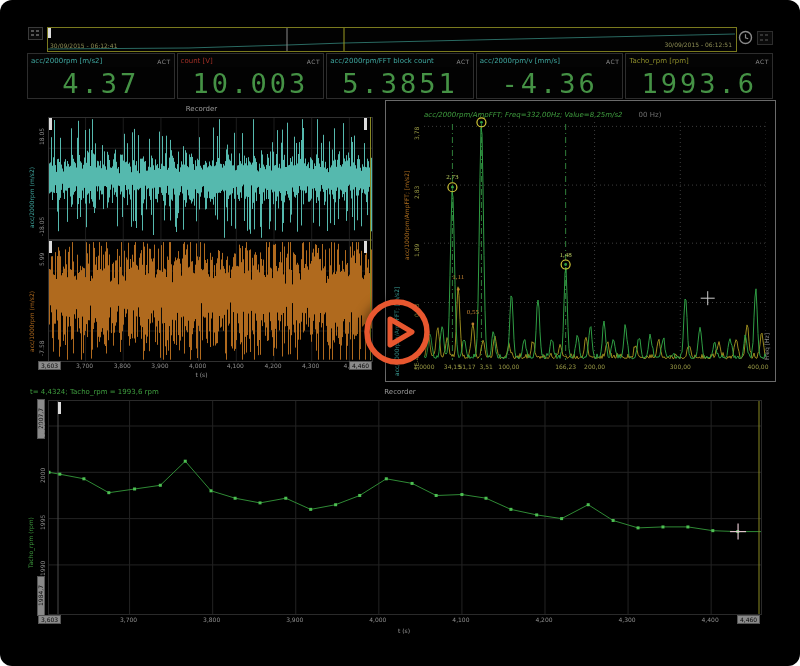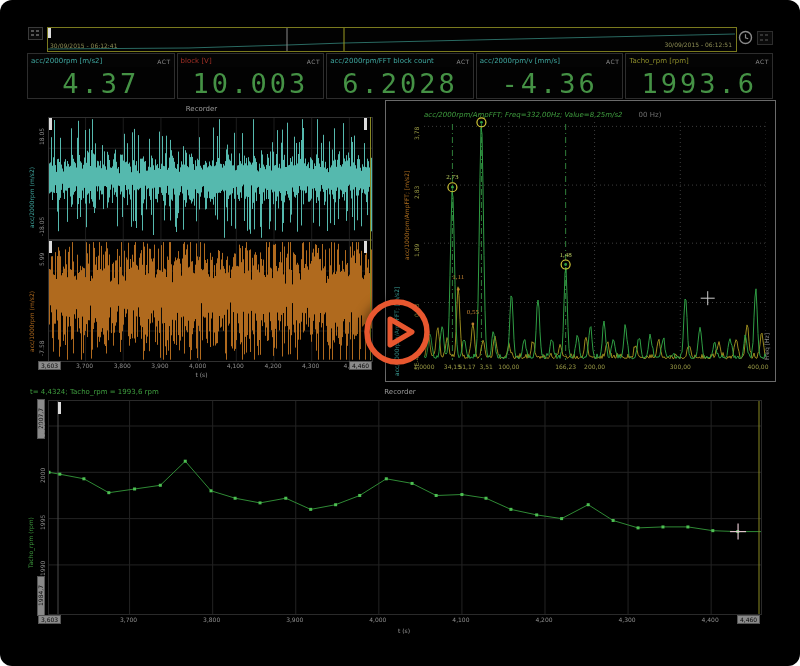--- a/index.html
+++ b/index.html
@@ -78,31 +78,31 @@
   <div id="displays" class="abs" style="left:27px;top:53px;width:746px;height:46px;">
         <div class="display">
           <div class="hdr">
             <span class="nm" style="color: rgb(63, 168, 160);">acc/2000rpm [m/s2]</span>
             <span class="act">ACT</span>
           </div>
           <div class="val">4.37</div>
         </div>
         <div class="display">
           <div class="hdr">
-            <span class="nm" style="color: rgb(162, 48, 38);">block [V]</span>
+            <span class="nm" style="color: rgb(162, 48, 38);">count [V]</span>
             <span class="act">ACT</span>
           </div>
           <div class="val">10.003</div>
         </div>
         <div class="display">
           <div class="hdr">
             <span class="nm" style="color: rgb(63, 168, 160);">acc/2000rpm/FFT block count</span>
             <span class="act">ACT</span>
           </div>
-          <div class="val">6.2028</div>
+          <div class="val">5.3851</div>
         </div>
         <div class="display">
           <div class="hdr">
             <span class="nm" style="color: rgb(63, 168, 160);">acc/2000rpm/v [mm/s]</span>
             <span class="act">ACT</span>
           </div>
           <div class="val">-4.36</div>
         </div>
         <div class="display">
           <div class="hdr">

